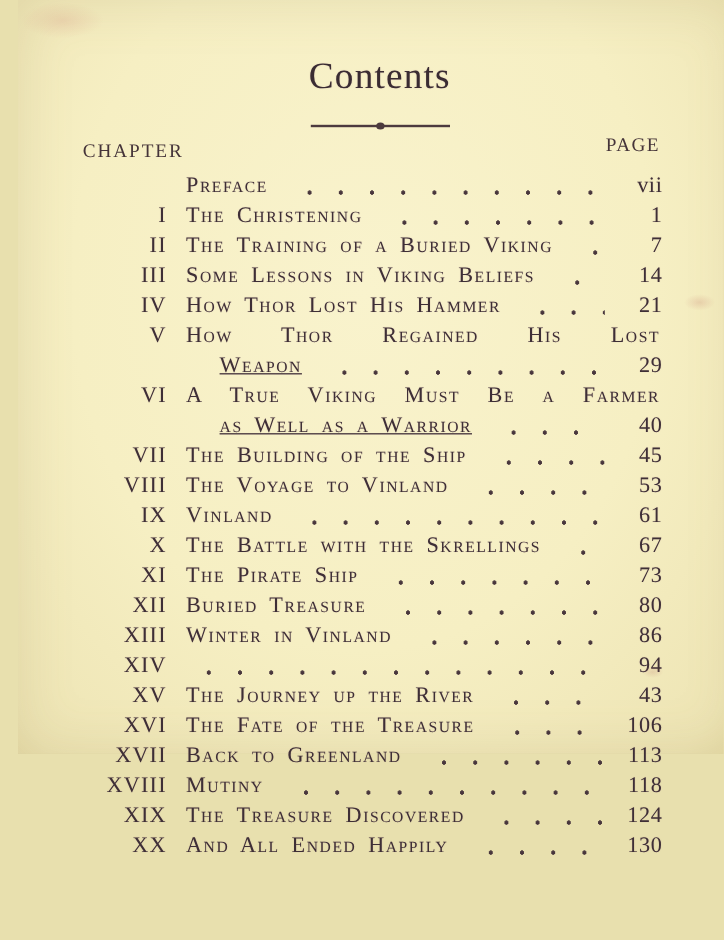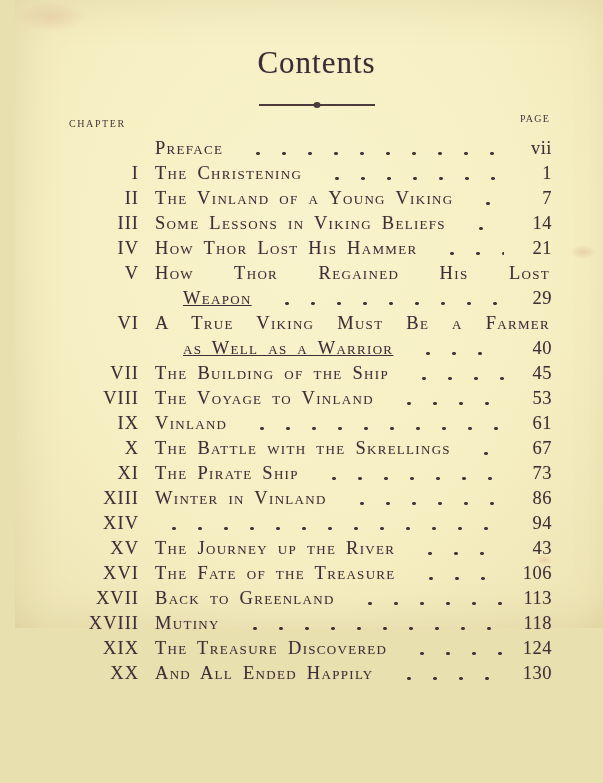--- a/index.html
+++ b/index.html
@@ -32,21 +32,21 @@
   .divider {
     position:relative; width:116px; height:2px; margin:24px auto 0;
     background:#4c3a3e;
   }
   .divider .rule-dot {
     position:absolute; left:50%; top:50%; transform:translate(-50%,-50%);
     width:7px; height:6px; border-radius:50%; background:#4c3a3e;
   }
   .col-heads {
     display:flex; justify-content:space-between; align-items:flex-end;
-    margin:12px 68px 0 54px; font-size:10px; letter-spacing:1.6px;
+    margin:12px 68px 0 54px; font-size:16px; letter-spacing:1.6px;
     color:#453439;
   }
   .col-heads .head-page { position:relative; top:-5px; letter-spacing:1.2px; }
 
   .entries { margin:7px 66px 0 52px; text-shadow:0 0 1px rgba(120,50,110,0.22); }
   .line { display:flex; align-items:flex-start; line-height:25px; font-size:18.5px; }
   .num {
     flex:none; width:72px; text-align:right; letter-spacing:1px; color:#3e2f36;
   }
   .t {
@@ -93,21 +93,21 @@
     <span class="pg">vii</span>
   </div>
       <div class="line">
     <span class="num">I</span>
     <span class="t">The Christening</span>
     <span class="leader"></span>
     <span class="pg">1</span>
   </div>
       <div class="line">
     <span class="num">II</span>
-    <span class="t">The Vinland of a Young Viking</span>
+    <span class="t">The Training of a Buried Viking</span>
     <span class="leader"></span>
     <span class="pg">7</span>
   </div>
       <div class="line">
     <span class="num">III</span>
     <span class="t">Some Lessons in Viking Beliefs</span>
     <span class="leader"></span>
     <span class="pg">14</span>
   </div>
       <div class="line">
@@ -162,20 +162,26 @@
     <span class="leader"></span>
     <span class="pg">67</span>
   </div>
       <div class="line">
     <span class="num">XI</span>
     <span class="t">The Pirate Ship</span>
     <span class="leader"></span>
     <span class="pg">73</span>
   </div>
       <div class="line">
+    <span class="num">XII</span>
+    <span class="t">Buried Treasure</span>
+    <span class="leader"></span>
+    <span class="pg">80</span>
+  </div>
+      <div class="line">
     <span class="num">XIII</span>
     <span class="t">Winter in Vinland</span>
     <span class="leader"></span>
     <span class="pg">86</span>
   </div>
       <div class="line">
     <span class="num">XIV</span>
     <span class="leader"></span>
     <span class="pg">94</span>
   </div>

